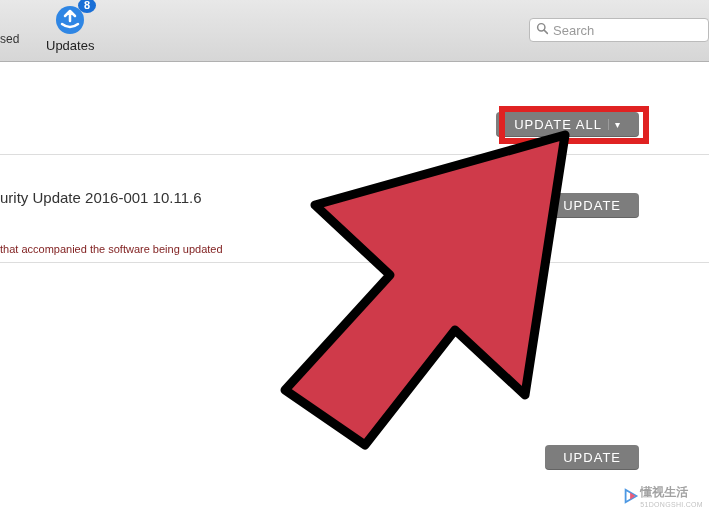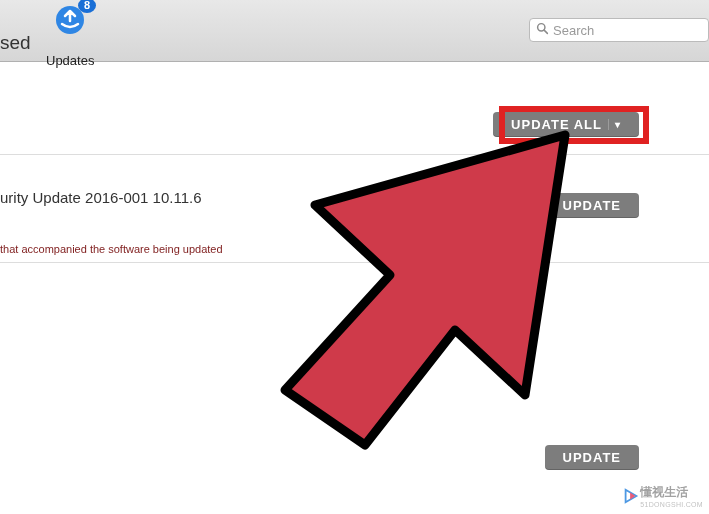--- a/index.html
+++ b/index.html
@@ -15,41 +15,41 @@
     width: 100%;
     height: 62px;
     background: linear-gradient(#e8e8e8, #d6d6d6);
     border-bottom: 1px solid #b0b0b0;
     position: relative;
   }
   .tab-fragment {
     position: absolute;
     left: 0;
     top: 30px;
-    font-size: 19px;
+    font-size: 12px;
     color: #333;
     padding: 2px 8px 2px 0;
   }
   .tab-updates {
     position: absolute;
     left: 46px;
     top: 4px;
     text-align: center;
     cursor: pointer;
   }
   .tab-updates .icon-wrap {
     position: relative;
     width: 32px;
     height: 32px;
     margin: 0 auto;
   }
   .tab-updates .label {
     font-size: 13px;
     color: #222;
-    margin-top: 17px;
+    margin-top: 2px;
   }
   .badge {
     position: absolute;
     top: -6px;
     right: -10px;
     background: #1a6fd6;
     color: #fff;
     font-size: 11px;
     font-weight: 600;
     border-radius: 50%;
@@ -98,21 +98,21 @@
     width: 150px;
     height: 38px;
     border: 6px solid #e02222;
     pointer-events: none;
   }
 
   .btn {
     background: #7d7d7d;
     color: #fff;
     font-size: 13px;
-    font-weight: 700;
+    font-weight: 400;
     letter-spacing: 1px;
     border: none;
     border-radius: 4px;
     padding: 5px 18px;
     cursor: pointer;
     display: inline-flex;
     align-items: center;
     gap: 6px;
     box-shadow: inset 0 -1px 0 rgba(0,0,0,0.2);
   }

